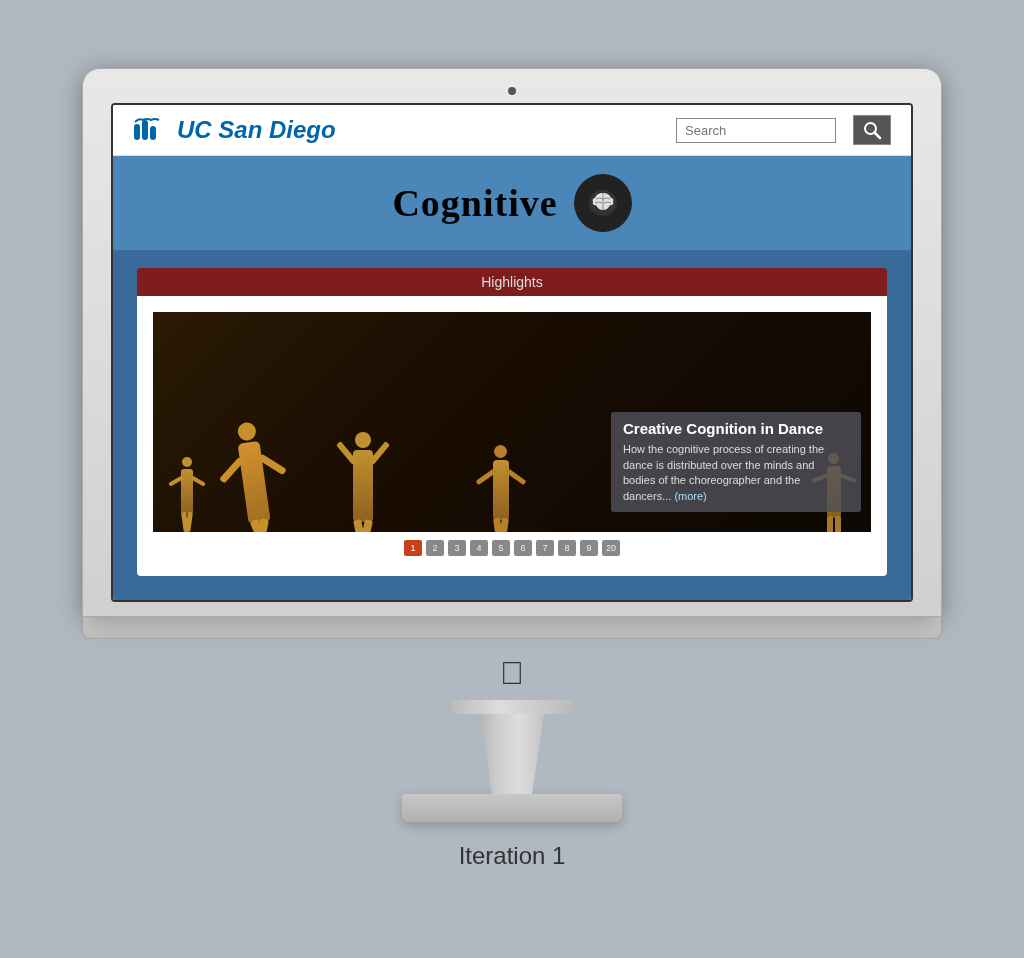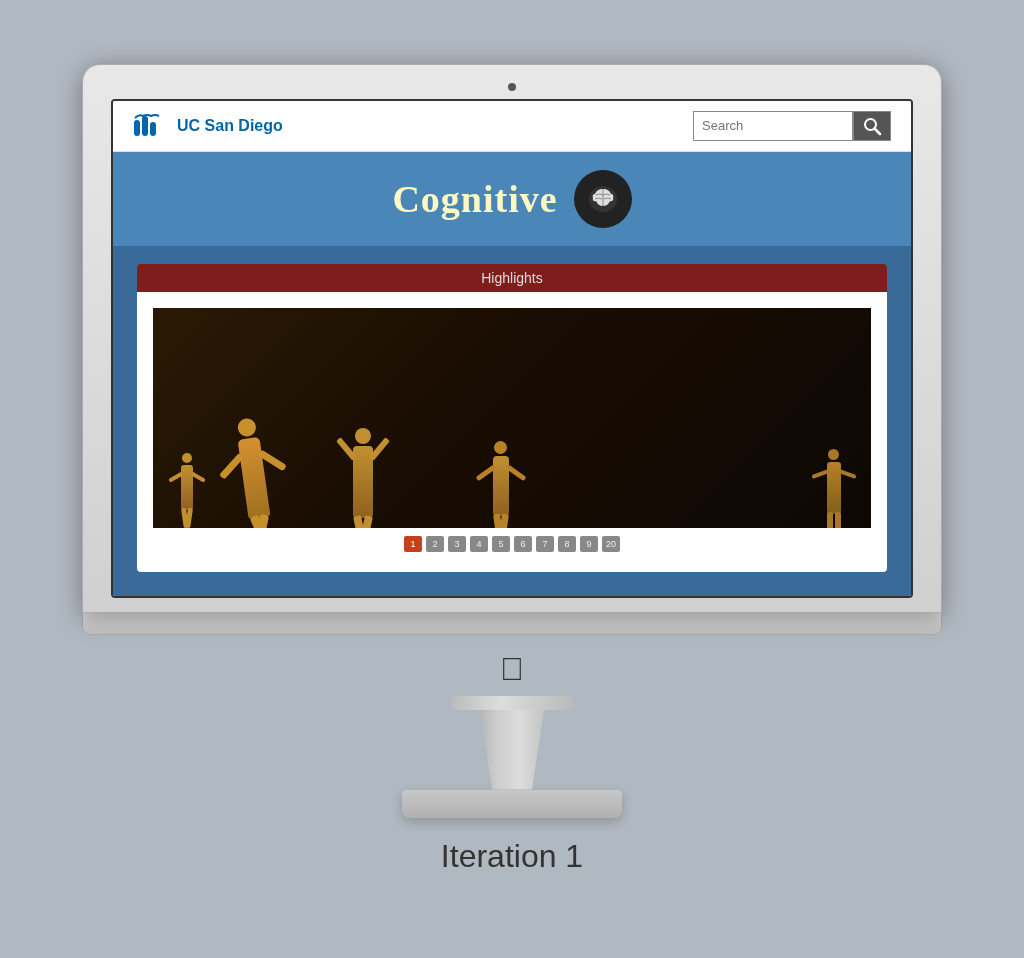--- a/index.html
+++ b/index.html
@@ -64,37 +64,39 @@
       justify-content: space-between;
       padding: 10px 20px;
       border-bottom: 1px solid #ddd;
     }
 
     .ucsd-logo {
       display: flex;
       align-items: center;
       gap: 6px;
       color: #0066aa;
-      font-size: 16px;
+      font-size: 24px;
       font-weight: bold;
+      font-style: italic;
     }
 
     .ucsd-logo-icon {
       display: flex;
       align-items: center;
     }
 
     .ucsd-logo-icon svg {
       width: 38px;
       height: 28px;
     }
 
     .search-area {
       display: flex;
-      gap: 0;
+      align-items: center;
+      gap: 17px;
     }
 
     .search-input {
       border: 1px solid #888;
       padding: 4px 8px;
       font-size: 13px;
       width: 160px;
       outline: none;
     }
 
@@ -111,21 +113,21 @@
     .site-header-banner {
       background: #4a86b8;
       display: flex;
       align-items: center;
       justify-content: center;
       padding: 18px 20px;
       gap: 16px;
     }
 
     .banner-title {
-      color: #fef9c3;
+      color: #000000;
       font-size: 38px;
       font-weight: bold;
       font-family: Georgia, serif;
       letter-spacing: 1px;
     }
 
     .brain-icon-circle {
       width: 58px;
       height: 58px;
       background: #222;
@@ -299,21 +301,21 @@
     
     .apple-logo {
       font-size: 32px;
       text-align: center;
       color: #333;
       margin: 16px 0 8px;
     }
 
     
     .iteration-label {
-      font-size: 32px;
+      font-size: 24px;
       font-family: 'Helvetica Neue', Arial, sans-serif;
       font-weight: 300;
       color: #333;
       text-align: center;
       margin-top: 20px;
     }
   </style>
 </head>
 <body>
 
@@ -423,20 +425,27 @@
                     <div style="position:relative; width:14px; height:52px;">
                       <div style="width:11px;height:11px;background:#a87828;border-radius:50%;position:absolute;top:-13px;left:1px;"></div>
                       <div style="width:14px;height:52px;background:linear-gradient(180deg,#b88028,#806018);border-radius:3px;"></div>
                       <div style="position:absolute;top:7px;left:-16px;width:18px;height:4px;background:#a87828;border-radius:2px;transform:rotate(-20deg);transform-origin:right center;"></div>
                       <div style="position:absolute;top:7px;right:-16px;width:18px;height:4px;background:#a87828;border-radius:2px;transform:rotate(20deg);transform-origin:left center;"></div>
                       <div style="position:absolute;bottom:-20px;left:0;width:6px;height:22px;background:#a87828;border-radius:2px;"></div>
                       <div style="position:absolute;bottom:-20px;right:0;width:6px;height:22px;background:#a87828;border-radius:2px;"></div>
                     </div>
                   </div>
 
+                  <div class="slide-caption">
+                    <div class="slide-caption-title">Creative Cognition in Dance</div>
+                    <div class="slide-caption-text">
+                      <span>How the cognitive process of creating the dance is distributed over the minds and bodies of the choreographer and the dancers...</span>
+                      <span class="slide-caption-more">(more)</span>
+                    </div>
+                  </div>
                 </div>
               </div>
 
               <div class="slide-pagination">
                 <div class="page-dot active">1</div>
                 <div class="page-dot">2</div>
                 <div class="page-dot">3</div>
                 <div class="page-dot">4</div>
                 <div class="page-dot">5</div>
                 <div class="page-dot">6</div>

